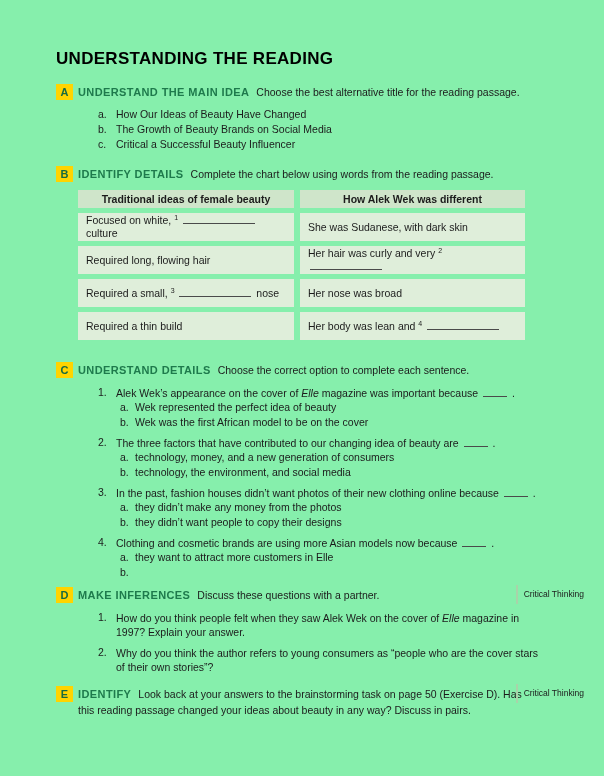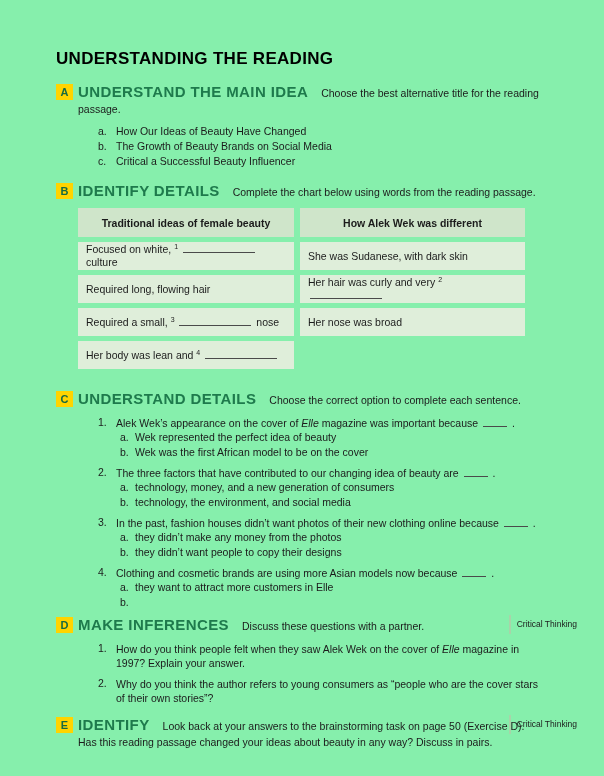--- a/index.html
+++ b/index.html
@@ -12,46 +12,46 @@
   section{position:relative;padding-left:22px;}
   #sec-a{margin-top:16px;}
   #sec-b{margin-top:14px;}
   #sec-c{margin-top:22px;}
   #sec-d{margin-top:8px;}
   #sec-e{margin-top:12px;}
 
   .badge{position:absolute;left:0;top:0;width:17px;height:16px;background:#ffd400;
          color:#176a41;font-weight:bold;font-size:11px;text-align:center;line-height:16px;}
   .sec-title{margin:0;font-size:10.5px;line-height:16px;color:#1b1b1b;}
-  .green{color:#1e7a4c;font-weight:bold;font-size:15px;letter-spacing:.4px;margin-right:13px;white-space:nowrap;}
+  .green{color:#1e7a4c;font-weight:bold;font-size:11px;letter-spacing:.4px;margin-right:7px;white-space:nowrap;}
   .wrap-par{max-width:452px;}
 
   
-  .ct{position:absolute;right:7px;top:-2px;font-size:8.5px;line-height:11px;color:#1b1b1b;
+  .ct{position:absolute;right:0;top:-2px;font-size:8.5px;line-height:11px;color:#1b1b1b;
       border-left:2px solid #a9d3a9;padding:4px 0 4px 6px;white-space:nowrap;}
 
   
   .opts{list-style:none;margin:7px 0 0 20px;padding:0;font-size:10.5px;line-height:15px;}
   .opt-row{display:flex;}
   .opt-label{flex:none;width:18px;}
 
   
   .questions{list-style:none;margin:8px 0 0 20px;padding:0;font-size:10.5px;}
   .q{display:flex;margin-bottom:7px;}
   .q-num{flex:none;width:18px;}
   .q-body{max-width:430px;}
   .q-text{margin:0;line-height:14px;}
   .q-opts{margin-left:4px;}
   .q-opts .opt-row{line-height:14.5px;}
   .q-opts .opt-label{width:15px;}
 
   
   .chart{margin:8px 0 0 0;display:grid;grid-template-columns:216px 225px;gap:5px 6px;
          font-size:10.5px;}
-  .chart .th{background:#cfe5ca;font-weight:bold;height:29px;display:flex;
+  .chart .th{background:#cfe5ca;font-weight:bold;height:18px;display:flex;
              align-items:center;justify-content:center;text-align:center;}
   .chart .td{background:#dfeeda;min-height:28px;display:flex;align-items:center;
              padding:0 8px;box-sizing:border-box;line-height:13px;}
 
   .blank{display:inline-block;height:9px;border-bottom:1.1px solid #4a4a4a;margin:0 2px;}
   sup{font-size:7px;line-height:0;vertical-align:super;}
   i{font-style:italic;}
 </style>
 </head>
 <body>
@@ -101,20 +101,23 @@
         <div class="td">
           <span>Her hair was curly and very <sup>2</sup> <span class="blank" style="width: 72px;"></span></span>
         </div>
         <div class="td">
           <span>Required a small, <sup>3</sup> <span class="blank" style="width: 72px;"></span> nose</span>
         </div>
         <div class="td">
           <span>Her nose was broad</span>
         </div>
         <div class="td">
+          <span>Required a thin build</span>
+        </div>
+        <div class="td">
           <span>Her body was lean and <sup>4</sup> <span class="blank" style="width: 72px;"></span></span>
         </div>
       </div>
   </section>
 
   <section id="sec-c">
     <span class="badge">C</span>
     <p class="sec-title">
       <span class="green">UNDERSTAND DETAILS</span><span>Choose the correct option to complete each sentence.</span>
     </p>

